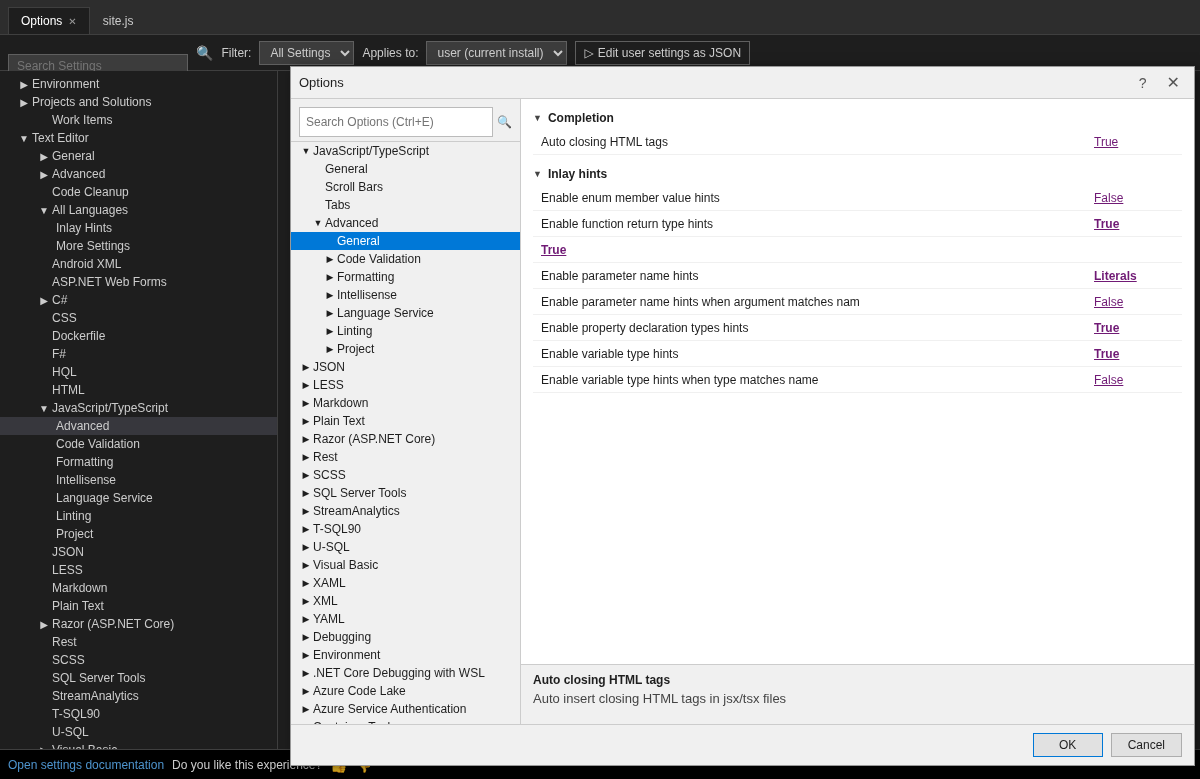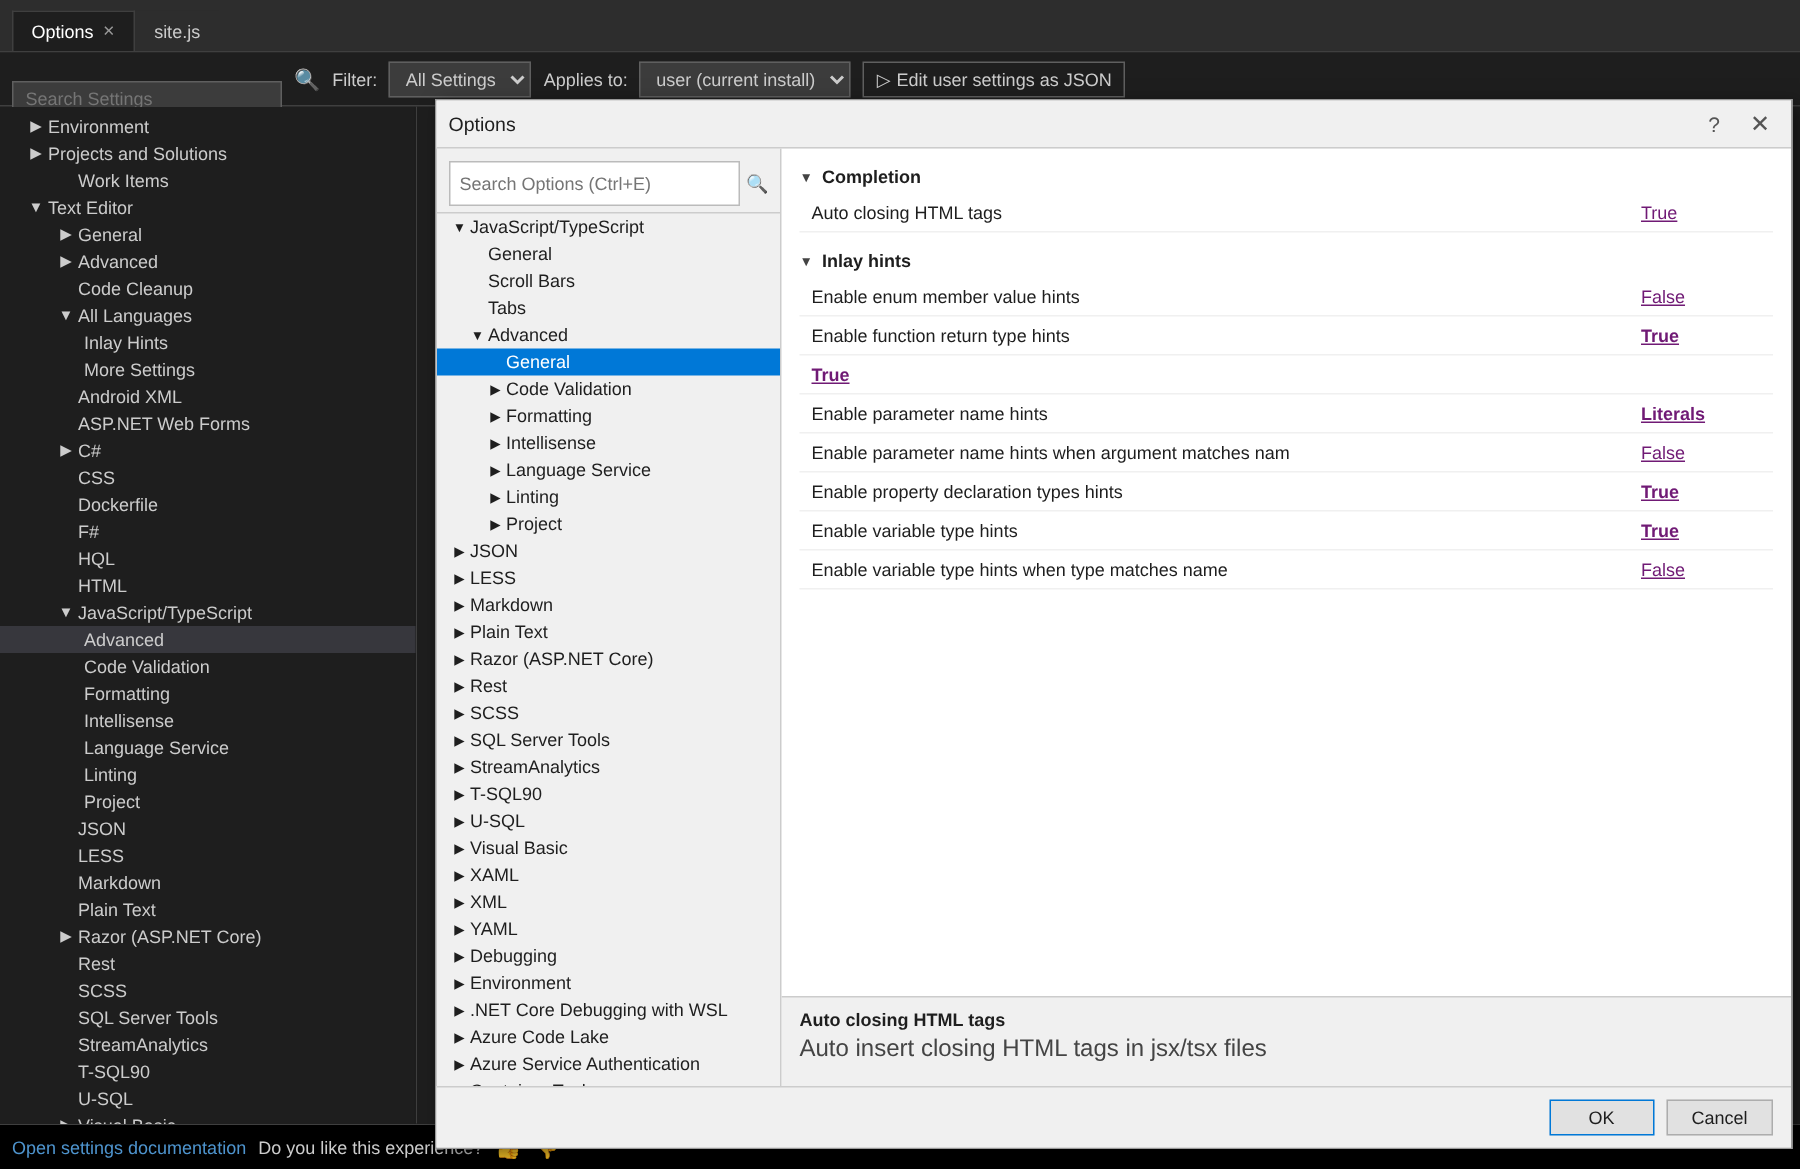--- a/index.html
+++ b/index.html
@@ -284,21 +284,21 @@
       padding: 8px 12px;
       min-height: 60px;
     }
     .description-title {
       font-size: 12px;
       font-weight: 600;
       color: #1e1e1e;
       margin-bottom: 4px;
     }
     .description-text {
-      font-size: 16px;
+      font-size: 13px;
       color: #444;
     }
 
     
     .dialog-footer {
       background: #f0f0f0;
       border-top: 1px solid #ccc;
       padding: 8px 12px;
       display: flex;
       justify-content: flex-end;

